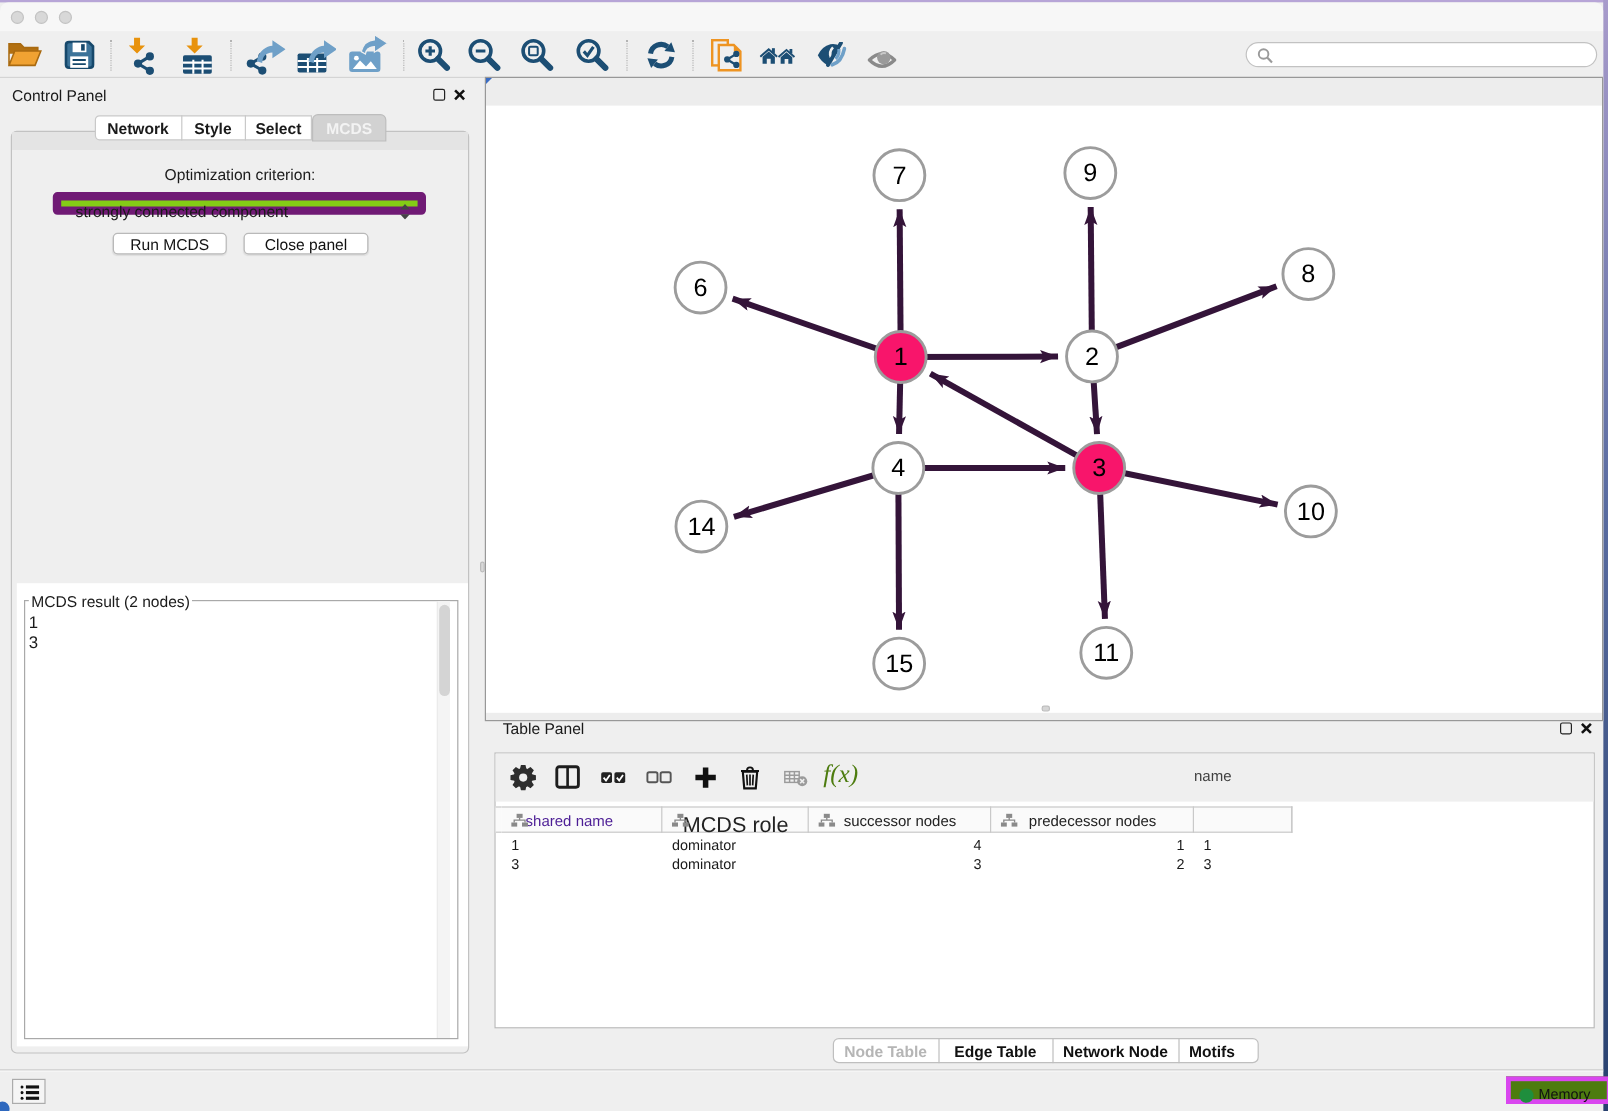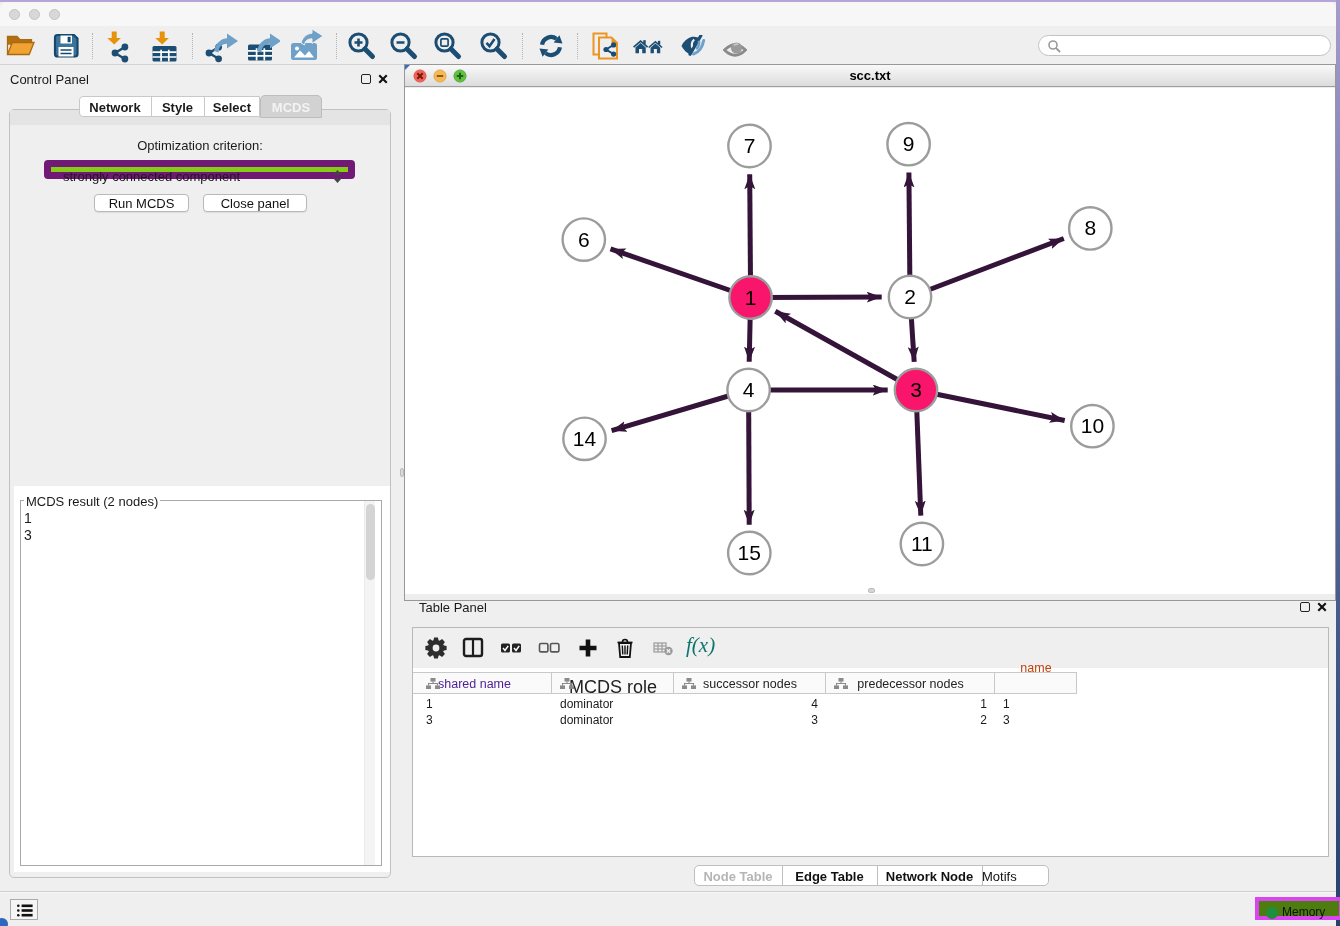--- a/index.html
+++ b/index.html
@@ -208,31 +208,20 @@
 <div class="btn" style="left:94px;top:194px;width:95px;height:18px;line-height:17px">Run MCDS</div>
 <div class="btn" style="left:203px;top:194px;width:104px;height:18px;line-height:17px">Close panel</div>
 <div class="abs" style="left:14px;top:486px;width:376px;height:386px;background:#fff"></div>
 <div class="abs" style="left:20px;top:500px;width:362px;height:366px;border:1px solid #a9a9a9"></div>
 <div class="abs txt13" style="left:24px;top:494px;background:#fff;padding:0 2px">MCDS result (2 nodes)</div>
 <div class="abs" style="left:24px;top:510px;font-size:14px;line-height:17px">1<br>3</div>
 <div class="abs" style="left:364px;top:501px;width:11px;height:364px;background:#f4f4f4;border-left:1px solid #ebebeb"></div>
 <div class="abs" style="left:365.5px;top:504px;width:9px;height:76px;background:#d4d4d4;border-radius:5px"></div>
 <div class="abs" style="left:399.5px;top:468px;width:4px;height:9px;background:#d9d9d9;border:1px solid #bbb;border-radius:2px"></div>
 <div class="abs" style="left:404px;top:64px;width:932px;height:537px;border:1px solid #989898;background:#ededed">
-<div class="abs" style="left:0;top:0;width:930px;height:22px;background:linear-gradient(#f9f9f9,#dcdcdc);border-bottom:1px solid #9e9e9e">
-<div class="abs" style="left:0;top:3px;width:930px;text-align:center;font-size:13px;font-weight:bold;color:#000">scc.txt</div>
-<svg class="abs" style="left:8px;top:3.5px" width="62" height="14" viewBox="0 0 62 14">
-<circle cx="7" cy="7" r="6.1" fill="#ec6559" stroke="#d94c41" stroke-width="0.8"></circle>
-<path d="M4.3,4.3 L9.7,9.7 M9.7,4.3 L4.3,9.7" stroke="#7e1410" stroke-width="2"></path>
-<circle cx="27" cy="7" r="6.1" fill="#f5b953" stroke="#dd9f3d" stroke-width="0.8"></circle>
-<line x1="23.8" y1="7" x2="30.2" y2="7" stroke="#90591a" stroke-width="2"></line>
-<circle cx="47" cy="7" r="6.1" fill="#5fc041" stroke="#48a12c" stroke-width="0.8"></circle>
-<path d="M47,3.8 V10.2 M43.8,7 H50.2" stroke="#1d6011" stroke-width="2"></path>
-</svg>
-</div>
 <svg class="abs" style="left:0;top:0" width="7" height="7" viewBox="0 0 7 7">
       <path d="M0,0 H5 L0,5 Z" fill="#3a6cc4"></path>
     </svg>
 <div class="abs" style="left:0;top:23px;width:930px;height:506px;background:#fff"></div>
 <div class="abs" style="left:463px;top:523px;width:7px;height:5px;background:#d6d6d6;border:1px solid #bdbdbd;border-radius:2px"></div>
 </div>
 <svg width="931" height="506" viewBox="405 87 931 506" style="position:absolute;left:405px;top:87px">
 <defs>
       <marker id="ah" markerWidth="16" markerHeight="12" refX="15" refY="5.5" orient="auto" markerUnits="userSpaceOnUse">
 <path d="M0,0 L15,5.5 L0,11 L3.2,5.5 Z" fill="#341439"></path>
@@ -323,21 +312,21 @@
     <g stroke="#9b9b9b" stroke-width="1.2" fill="none">
       <rect x="2" y="7" width="12" height="9"></rect>
 <line x1="2" y1="10" x2="14" y2="10"></line>
       <line x1="2" y1="13" x2="14" y2="13"></line>
       <line x1="6" y1="7" x2="6" y2="16"></line>
       <line x1="10" y1="7" x2="10" y2="16"></line>
     </g>
 <circle cx="16.5" cy="15" r="4.2" fill="#9b9b9b"></circle>
     <path d="M14.8,13.3 l3.4,3.4 M18.2,13.3 l-3.4,3.4" stroke="#efefef" stroke-width="1.3"></path>
   </svg>
-<div class="abs" style="left:686px;top:633px;font-family:'Liberation Serif',serif;font-style:italic;font-size:21px;color:#0f766e">f(x)</div>
+<div class="abs" style="left:686px;top:633px;font-family:'Liberation Serif',serif;font-style:italic;font-size:21px;color:#4d7c0f">f(x)</div>
 <div class="abs" style="left:418px;top:672px;width:659px;height:22px;background:#fafafa;border:1px solid #c9c9c9;border-left:none"></div>
 <div class="abs" style="left:413px;top:672px;width:5px;height:22px;background:#fafafa;border-bottom:1px solid #c9c9c9;border-top:1px solid #c9c9c9"></div>
 <div class="abs" style="left:418px;top:672px;width:134px;height:22px;border-right:1px solid #c9c9c9"></div>
 <div class="abs" style="left:438px;top:677px;width:134px;text-align:left;font-size:12.5px;color:#4c1d95">shared name</div>
 <svg class="abs" style="left:426px;top:678px" width="14" height="11" viewBox="0 0 14 11">
     <g fill="#8a8a8a">
       <rect x="4.5" y="0" width="5" height="3.6"></rect>
       <rect x="0" y="7.4" width="5" height="3.6"></rect>
       <rect x="9" y="7.4" width="5" height="3.6"></rect>
     </g>
@@ -375,39 +364,39 @@
     <g fill="#8a8a8a">
       <rect x="4.5" y="0" width="5" height="3.6"></rect>
       <rect x="0" y="7.4" width="5" height="3.6"></rect>
       <rect x="9" y="7.4" width="5" height="3.6"></rect>
     </g>
     <g stroke="#8a8a8a" stroke-width="1.1" fill="none">
       <path d="M7,3.6 V5.5 M2.5,7.4 V5.5 H11.5 V7.4"></path>
     </g>
   </svg>
 <div class="abs" style="left:995px;top:672px;width:82px;height:22px;border-right:1px solid #c9c9c9"></div>
-<div class="abs" style="left:995px;top:661px;width:82px;text-align:center;font-size:12.5px;color:#c2410c">name</div>
+<div class="abs" style="left:995px;top:640px;width:82px;font-size:12.5px;color:#404040">name</div>
 <div class="abs" style="left:426px;top:697px;font-size:12px">1</div>
 <div class="abs" style="left:560px;top:697px;font-size:12px">dominator</div>
 <div class="abs" style="left:674px;top:697px;width:144px;text-align:right;font-size:12px">4</div>
 <div class="abs" style="left:826px;top:697px;width:161px;text-align:right;font-size:12px">1</div>
 <div class="abs" style="left:1003px;top:697px;font-size:12px">1</div>
 <div class="abs" style="left:426px;top:713px;font-size:12px">3</div>
 <div class="abs" style="left:560px;top:713px;font-size:12px">dominator</div>
 <div class="abs" style="left:674px;top:713px;width:144px;text-align:right;font-size:12px">3</div>
 <div class="abs" style="left:826px;top:713px;width:161px;text-align:right;font-size:12px">2</div>
 <div class="abs" style="left:1003px;top:713px;font-size:12px">3</div>
 <div class="abs" style="left:694px;top:865px;width:355px;height:21px;background:#fff;border:1px solid #bfbfbf;border-radius:5px"></div>
 <div class="abs" style="left:694px;top:869px;width:88px;text-align:center;font-size:13px;font-weight:bold;color:#b5b5b5">Node Table</div>
 <div class="abs" style="left:782px;top:865px;width:0;height:21px;border-left:1px solid #bfbfbf"></div>
 <div class="abs" style="left:782px;top:869px;width:95px;text-align:center;font-size:13px;font-weight:bold;color:#111">Edge Table</div>
 <div class="abs" style="left:877px;top:865px;width:0;height:21px;border-left:1px solid #bfbfbf"></div>
 <div class="abs" style="left:877px;top:869px;width:105px;text-align:center;font-size:13px;font-weight:bold;color:#111">Network Node</div>
 <div class="abs" style="left:982px;top:865px;width:0;height:21px;border-left:1px solid #bfbfbf"></div>
-<div class="abs" style="left:982px;top:869px;width:56px;text-align:left;font-size:13px;font-weight:normal;color:#111">Motifs</div>
+<div class="abs" style="left:982px;top:869px;width:56px;text-align:center;font-size:13px;font-weight:bold;color:#111">Motifs</div>
 <div class="abs" style="left:0;top:891px;width:1336px;height:0;border-top:1px solid #cfcfcf;box-shadow:0 1px 0 #f8f8f8"></div>
 <div class="abs" style="left:10px;top:899px;width:28px;height:21px;background:#f5f5f5;border:1px solid #ababab">
 <svg class="abs" style="left:6px;top:4px" width="16" height="13" viewBox="0 0 16 13">
 <g fill="#111">
         <rect x="0" y="0.5" width="2.6" height="2.6" rx="1.3"></rect>
         <rect x="0" y="5.2" width="2.6" height="2.6" rx="1.3"></rect>
         <rect x="0" y="9.9" width="2.6" height="2.6" rx="1.3"></rect>
 <rect x="4.6" y="0.5" width="11" height="2.6"></rect>
         <rect x="4.6" y="5.2" width="11" height="2.6"></rect>
         <rect x="4.6" y="9.9" width="11" height="2.6"></rect>

